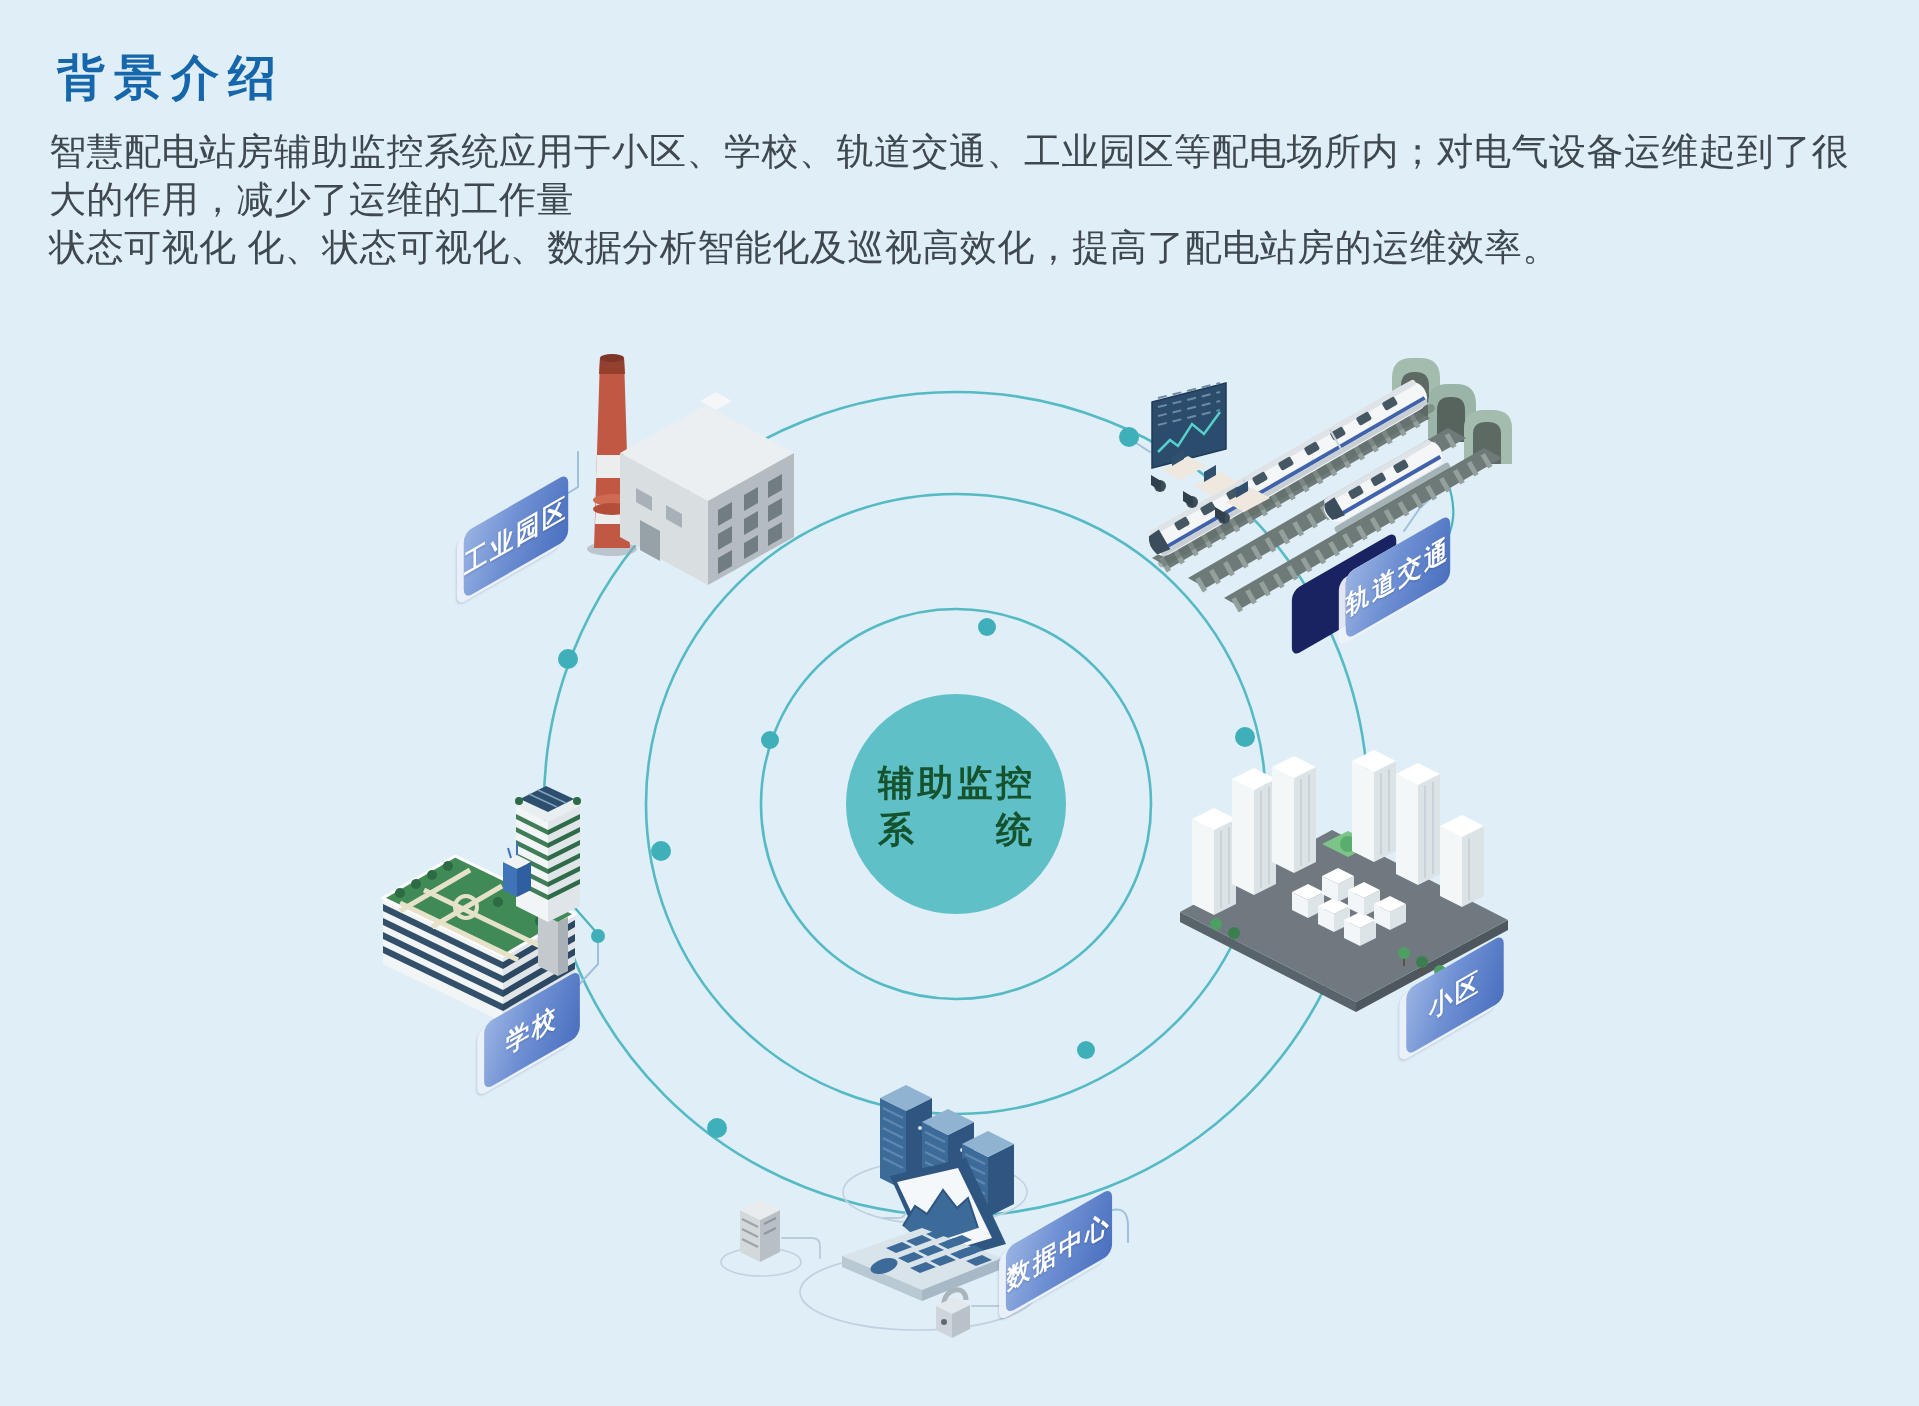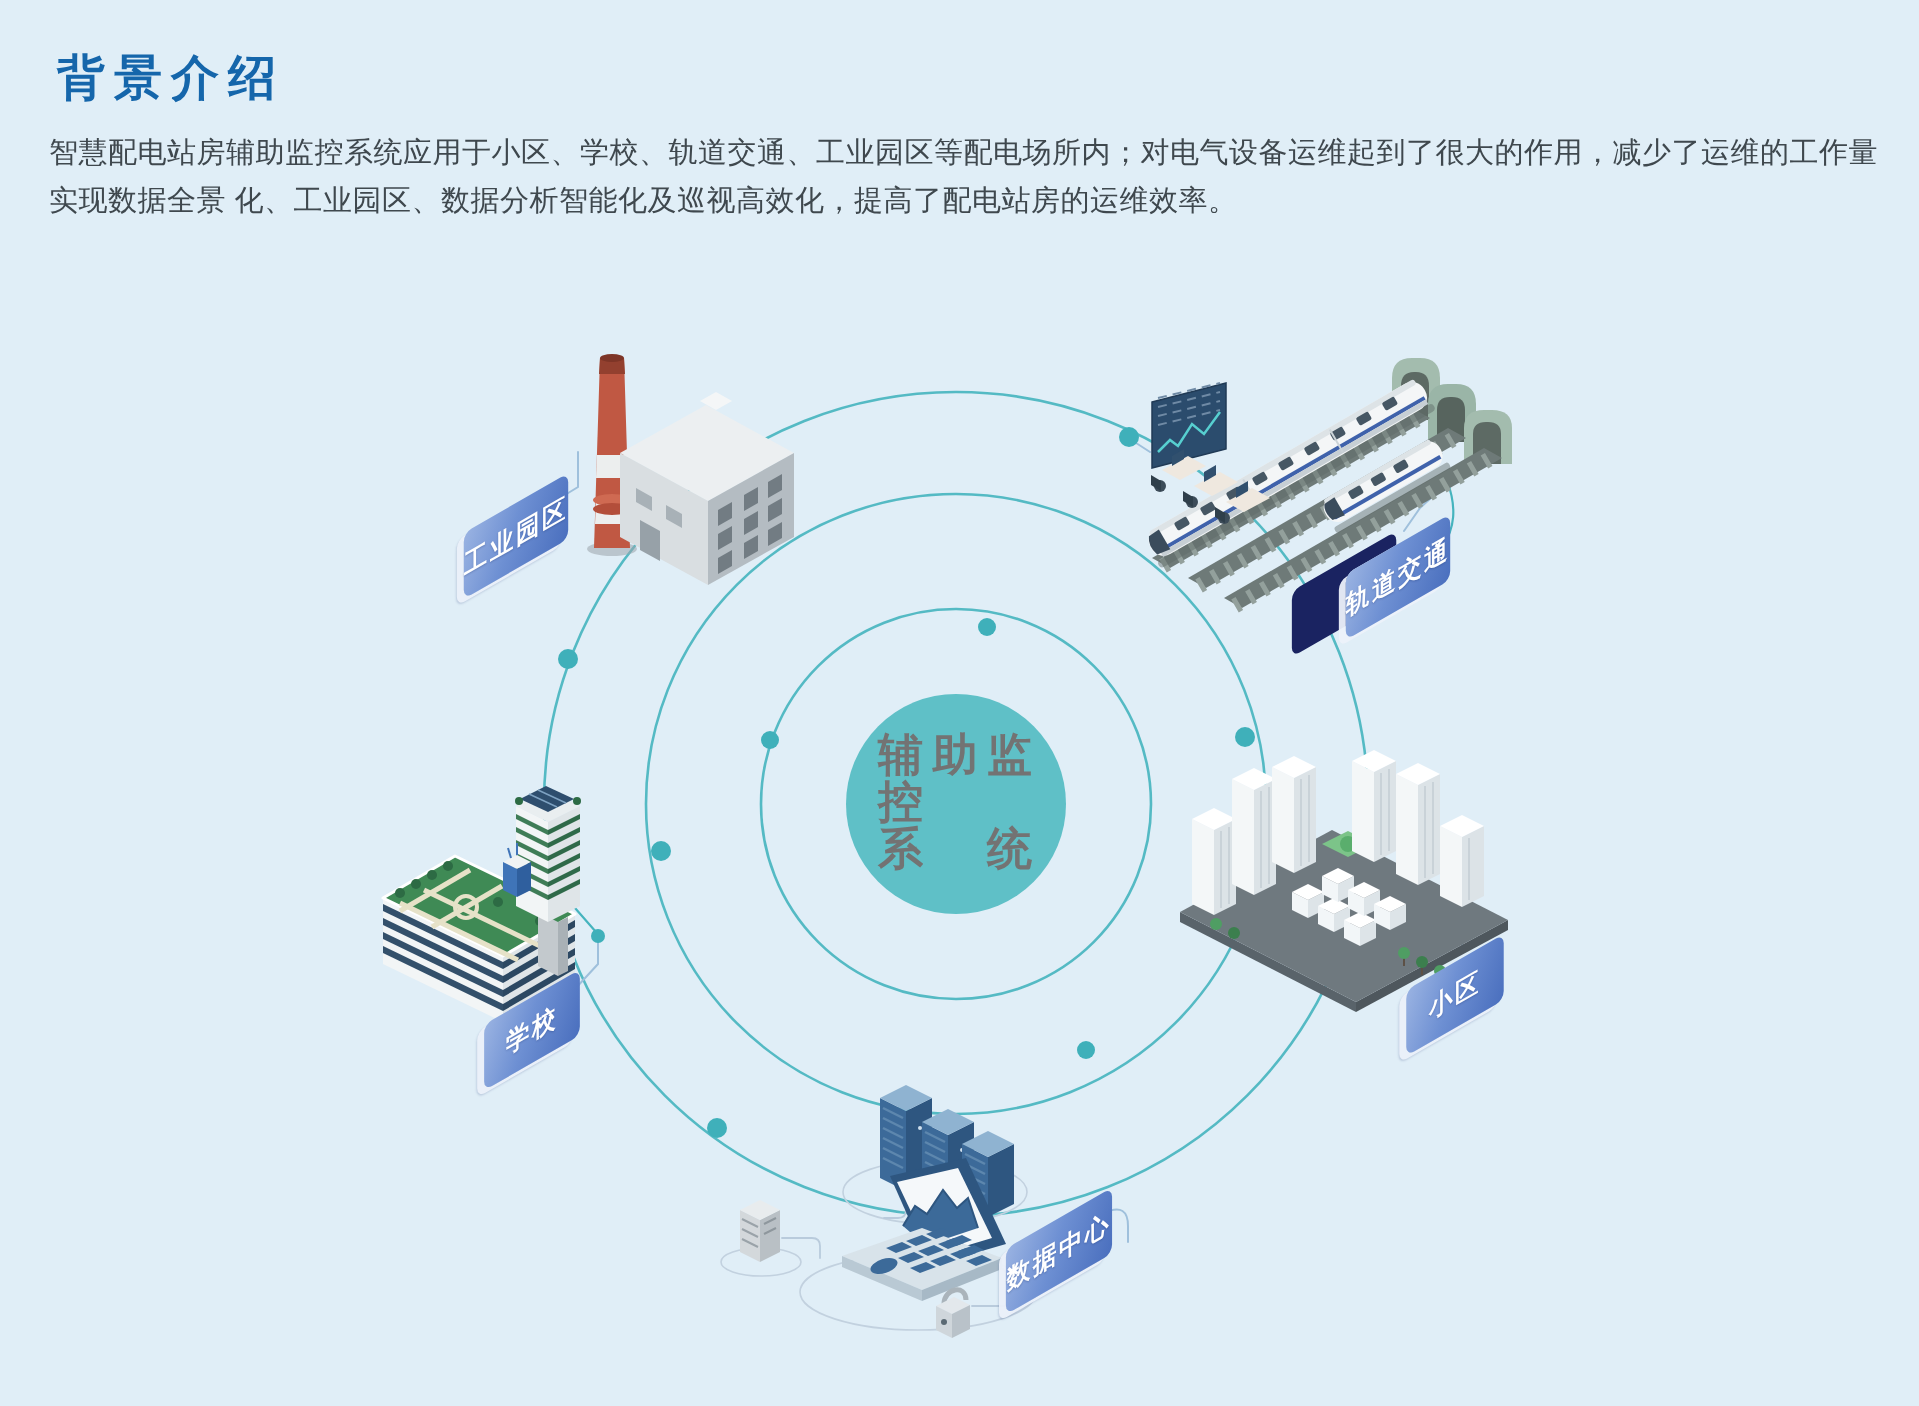--- a/index.html
+++ b/index.html
@@ -7,27 +7,27 @@
     width:1919px;height:1406px;position:relative;overflow:hidden;
     background:#e0eef7;
     font-family:"Liberation Sans","DejaVu Sans",sans-serif;
   }
   .page-title{
     position:absolute;left:49px;top:38px;margin:8px;
     font-size:48px;font-weight:800;color:#1566ab;letter-spacing:9px;
   }
   .intro{
     position:absolute;left:49px;top:128px;width:1830px;
-    font-size:29px;color:#3f484e;line-height:48px;letter-spacing:0.5px;
+    font-size:37px;color:#3f484e;line-height:48px;letter-spacing:0.5px;
   }
   .diagram{position:absolute;left:0;top:270px;width:1919px;height:1136px;}
   .diagram svg{position:absolute;left:0;top:0;}
   .center-text{
-    position:absolute;left:878px;top:461px;width:156px;
-    color:#737373;font-weight:700;font-size:45px;letter-spacing:2px;
+    position:absolute;left:878px;top:489px;width:156px;
+    color:#14532d;font-weight:700;font-size:36px;letter-spacing:2px;
     text-align:justify;
   }
   .center-text .ln{display:block;text-align:justify;text-align-last:justify;line-height:47px;}
   .tag{
     position:absolute;display:flex;align-items:center;justify-content:center;
     border-radius:9px;
     background:linear-gradient(115deg,#9ab3e2 0%,#6e90d3 45%,#4a6fbe 100%);
     transform:matrix(0.87,-0.5,0,1,0,0);
     box-shadow:-8px 3px 0 rgba(236,241,250,0.95), -9px 4px 2px rgba(90,110,160,0.25);
     color:#fff;font-weight:700;font-size:27px;letter-spacing:3px;
@@ -35,21 +35,21 @@
   }
   .tag.rail{box-shadow:-8px 3px 0 rgba(236,241,250,0.95), -62px -14px 0 #1a2361;}
 </style>
 </head>
 <body>
 
 <h1 class="page-title">背景介绍</h1>
 
 <div class="intro">
   <div>智慧配电站房辅助监控系统应用于小区、学校、轨道交通、工业园区等配电场所内；对电气设备运维起到了很大的作用，减少了运维的工作量</div>
-  <div>实现数据全景 化、工业园区、数据分析智能化及巡视高效化，提高了配电站房的运维效率。</div>
+  <div>状态可视化 化、状态可视化、数据分析智能化及巡视高效化，提高了配电站房的运维效率。</div>
 </div>
 
 <div class="diagram">
 <svg width="1919" height="1136" viewBox="0 270 1919 1136">
   <defs>
     <path id="fw" d="M0 0 l14 -8 l0 16 l-14 8 z"></path>
     <path id="key" d="M0 0 l16 -6 l10 5 l-16 6 z"></path>
   </defs>
 
   <g fill="none" stroke="#45b4be" stroke-width="2.6" stroke-opacity="0.9">

